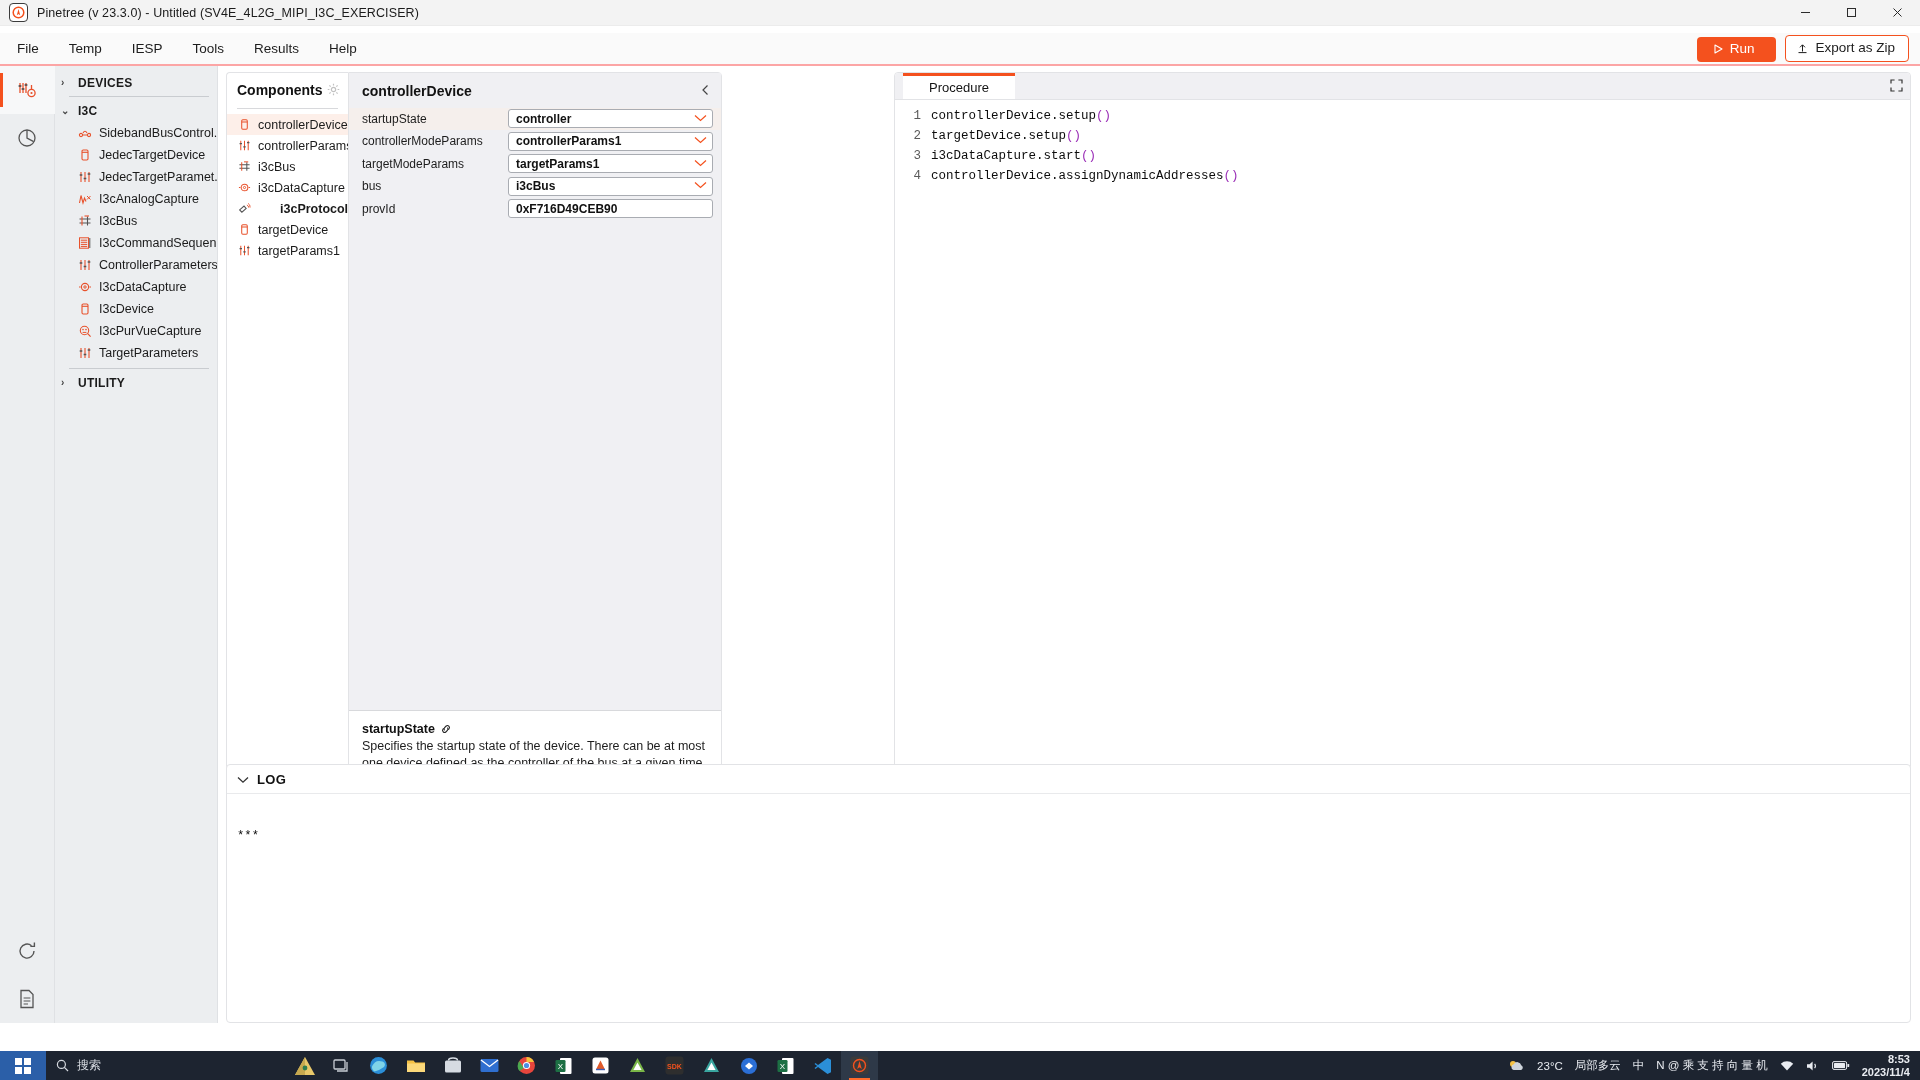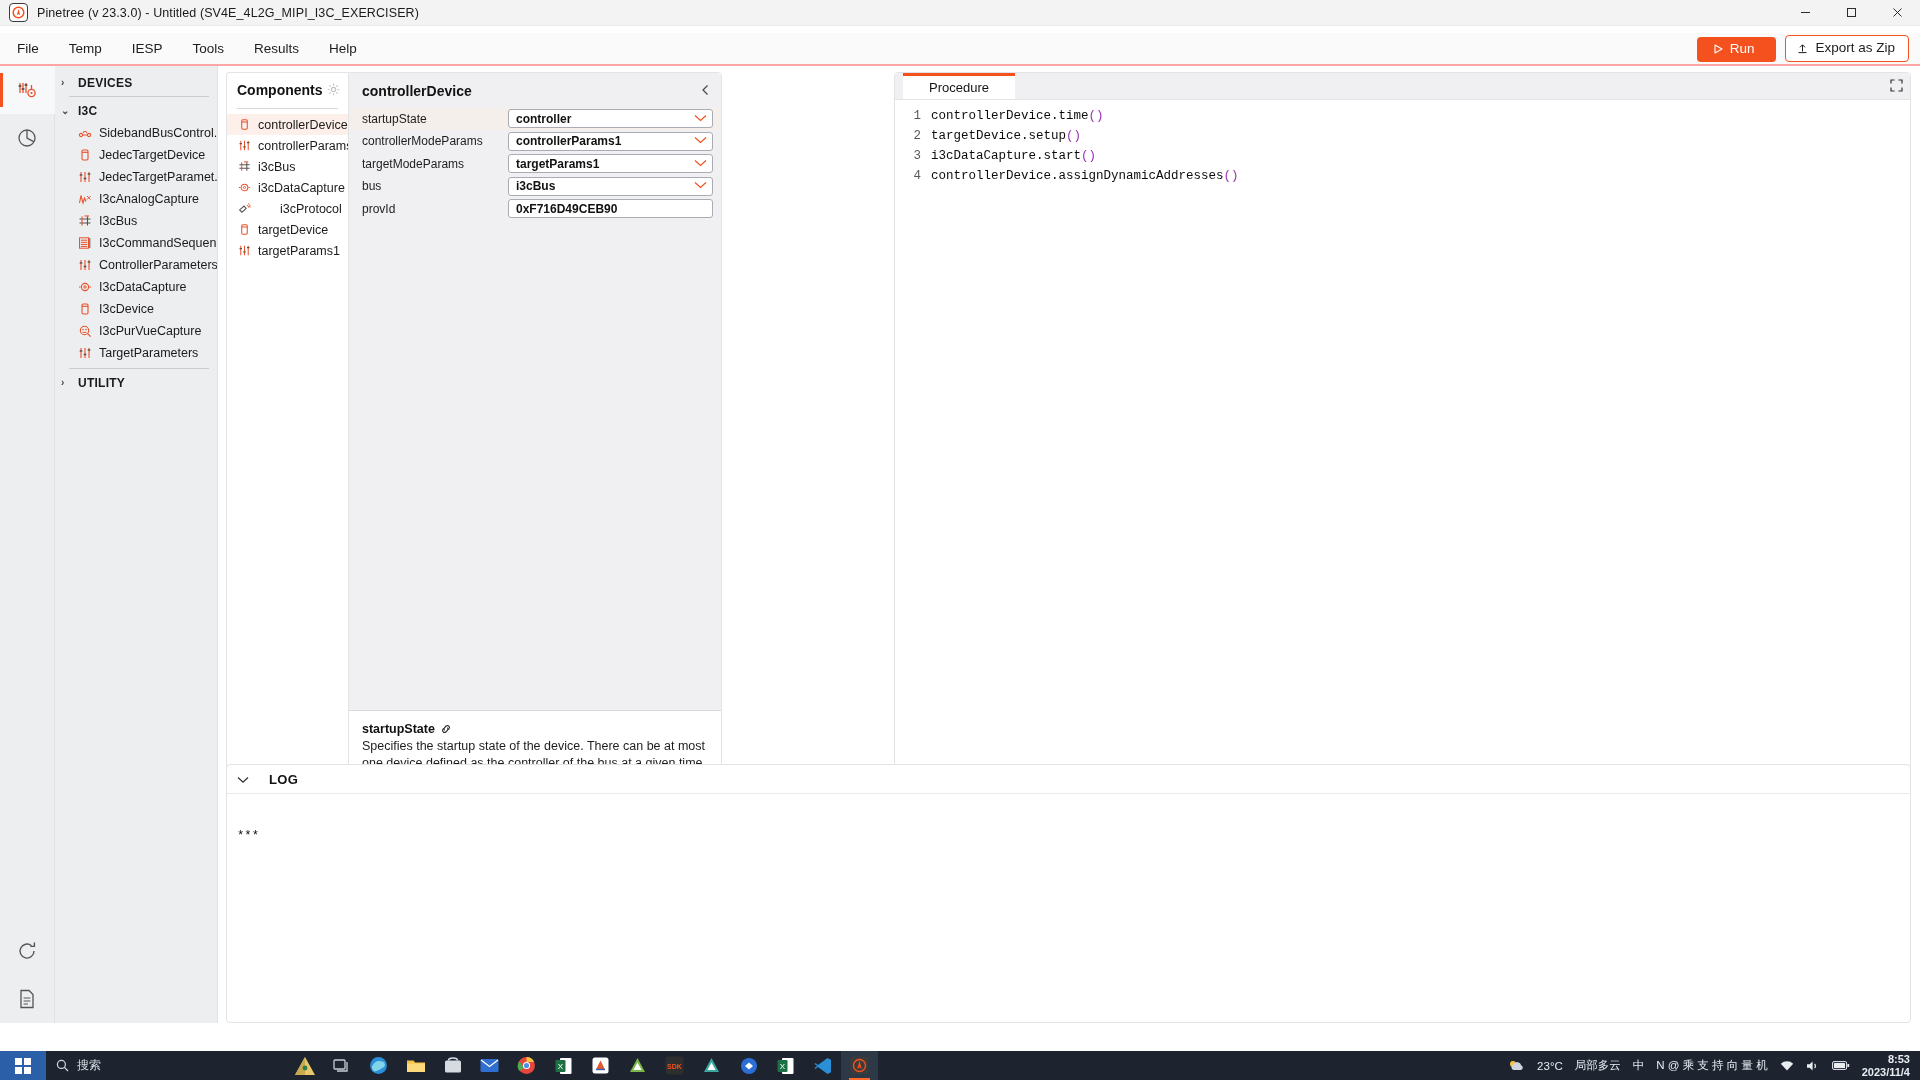--- a/index.html
+++ b/index.html
@@ -104,21 +104,21 @@
   }
   .cmp-title { font-size: 14px; font-weight: bold; color: #121212; }
   .cmp-gear { margin-left: auto; opacity: .45; cursor: pointer; }
   .cmp-rule { height: 1px; background: #d8d9dc; margin: 2px 10px 5px 10px; }
   .cmp-item {
     display: flex; align-items: center; gap: 6px; padding: 3px 6px 3px 10px;
     font-size: 12.5px; color: #1b1b1b; cursor: pointer; white-space: nowrap;
   }
   .cmp-item .cicon { width: 15px; height: 15px; flex: none; display:flex; align-items:center; justify-content:center;}
   .cmp-item.selected { background: #fdefe9; }
-  .cmp-item.bold { font-weight: normal; gap: 28px; }
+  .cmp-item.bold { font-weight: bold; gap: 28px; }
   .cmp-trash { margin-left: 2px; cursor: pointer; }
 
   
   .props {
     position: absolute; top: 72px; left: 348px; width: 374px; bottom: 266px;
     background: #ffffff; border: 1px solid #e2e3e6; border-radius: 0 4px 4px 0;
     display: flex; flex-direction: column;
   }
   .props-head {
     display: flex; align-items: center; padding: 10px 10px 9px 13px;
@@ -178,21 +178,21 @@
   }
   .ctxt { color: #0c0c0c; white-space: pre; }
   .ctxt .paren { color: #9b30b7; }
 
   
   .log {
     position: absolute; left: 226px; right: 9px; bottom: 57px; height: 259px;
     background: #ffffff; border: 1px solid #e2e3e6; border-radius: 4px;
   }
   .log-head {
-    display: flex; align-items: center; gap: 20px; padding: 7px 0 6px 10px;
+    display: flex; align-items: center; gap: 8px; padding: 7px 0 6px 10px;
     border-bottom: 1px solid #e9eaec;
   }
   .log-title { font-size: 13px; font-weight: bold; color: #111; letter-spacing: .3px; }
   .log-body {
     padding: 5px 10px; font-family: "Liberation Mono", monospace;
     font-size: 12.2px; line-height: 15px; color: #0e0e0e; white-space: pre;
   }
 
   
   .statusbar {
@@ -628,21 +628,21 @@
       <div class="proc-tab">Procedure</div>
       <div class="proc-expand">
         <svg width="13" height="13" viewBox="0 0 13 13">
             <path d="M1 4.6 V1 H4.6 M8.4 1 H12 V4.6 M12 8.4 V12 H8.4 M4.6 12 H1 V8.4" fill="none" stroke="#333" stroke-width="1.2"></path>
           </svg>
       </div>
     </div>
     <div class="code">
       <div class="cline">
         <span class="cgut">1</span>
-        <span class="ctxt"><span>controllerDevice.time</span><span class="paren">()</span></span>
+        <span class="ctxt"><span>controllerDevice.setup</span><span class="paren">()</span></span>
       </div>
       <div class="cline">
         <span class="cgut">2</span>
         <span class="ctxt"><span>targetDevice.setup</span><span class="paren">()</span></span>
       </div>
       <div class="cline">
         <span class="cgut">3</span>
         <span class="ctxt"><span>i3cDataCapture.start</span><span class="paren">()</span></span>
       </div>
       <div class="cline">

